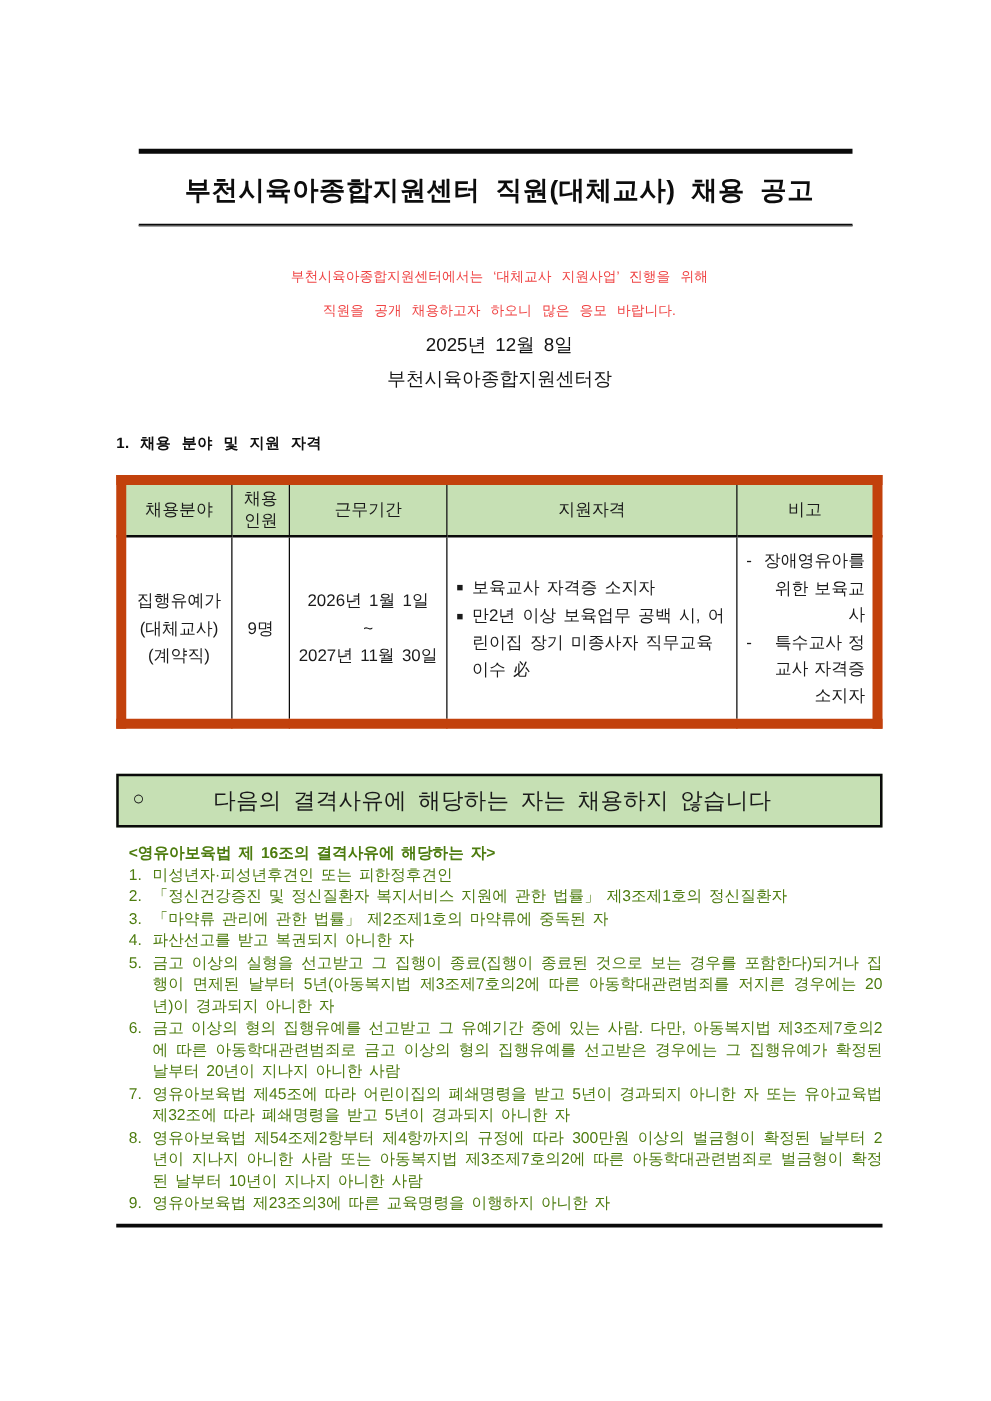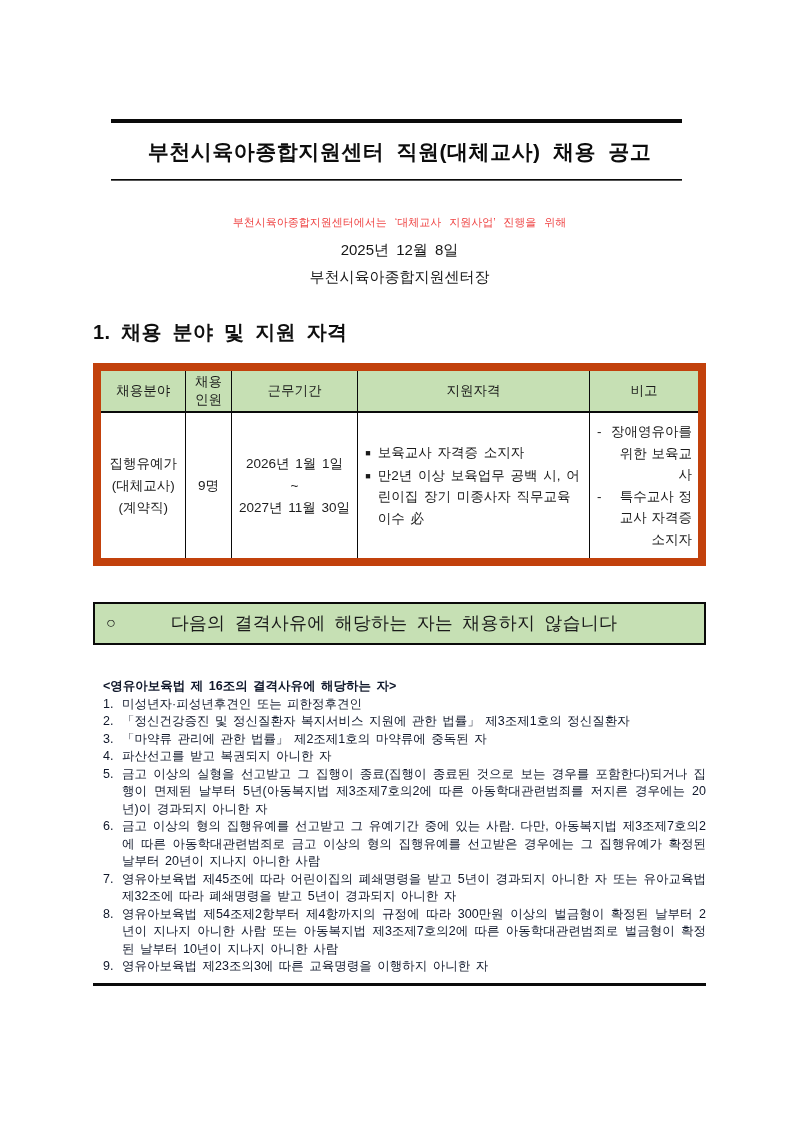--- a/index.html
+++ b/index.html
@@ -20,21 +20,21 @@
   }
   .rule-mid { height:2px; background:#0a0a0a; margin:0 24px 0 18px; border-bottom:1px solid #555; }
 
   .intro { margin:28px 0 0; text-align:center; font-size:11px; line-height:27px;
     word-spacing:5px; color:#ef4444; }
   .intro + .intro { margin-top:0; }
 
   .date-block { text-align:center; font-size:15px; line-height:27px;
     word-spacing:3px; color:#161616; }
 
-  .section-heading { margin:29px 0 16px; font-size:20px; font-weight:700;
+  .section-heading { margin:29px 0 16px; font-size:12px; font-weight:700;
     word-spacing:5px; letter-spacing:0.3px; color:#0f0f0f; }
 
   
   table.recruit { width:100%; margin-top:17px; border-collapse:collapse;
     border:8px solid #c2410c; table-layout:fixed; }
   table.recruit th {
     background:var(--accent-green); border:1px solid #0a0a0a; border-bottom:2px solid #0a0a0a;
     height:44px; font-weight:400; font-size:13.5px; word-spacing:2px; padding:2px;
   }
   table.recruit td { border:1px solid #0a0a0a; height:112px; vertical-align:middle;
@@ -50,39 +50,40 @@
 
   
   .banner {
     margin-top:36px; border:2px solid #0a0a0a; background:var(--accent-green);
     padding:7px 11px 8px; display:flex; align-items:center; gap:11px;
   }
   .banner .circle { font-size:16px; font-weight:400; line-height:20px; }
   .banner .btext { font-size:18px; font-weight:400; word-spacing:4px; letter-spacing:0.2px;margin-left:44px; }
 
   
-  .dq-list { margin-top:33px; padding-left:10px; font-size:12.5px; line-height:17.5px; color:#0f172a; }
+  .dq-list { margin-top:12px; padding-left:10px; font-size:12.5px; line-height:17.5px; color:#4d7c0f; }
   .dq-heading { font-weight:700; word-spacing:2px; }
   .dq-item { display:flex; }
   .dq-item .num { flex:none; width:19px; }
   .dq-item .txt { flex:1; text-align:justify; word-spacing:2px; }
 
   .rule-bottom { height:3px; background:#0a0a0a; margin-top:7px; }
 </style>
 </head>
 <body>
 
 <div class="page">
   <div class="content">
 
     <div class="rule-top"></div>
     <h1 class="doc-title">부천시육아종합지원센터 직원(대체교사) 채용 공고</h1>
     <div class="rule-mid"></div>
 
     <p class="intro">부천시육아종합지원센터에서는 ‘대체교사 지원사업’ 진행을 위해</p>
+    <p class="intro">직원을 공개 채용하고자 하오니 많은 응모 바랍니다.</p>
 
     <div class="date-block">
       <div>2025년 12월 8일</div>
       <div>부천시육아종합지원센터장</div>
     </div>
 
     <h2 class="section-heading">1. 채용 분야 및 지원 자격</h2>
 
     <table class="recruit">
       <colgroup>

